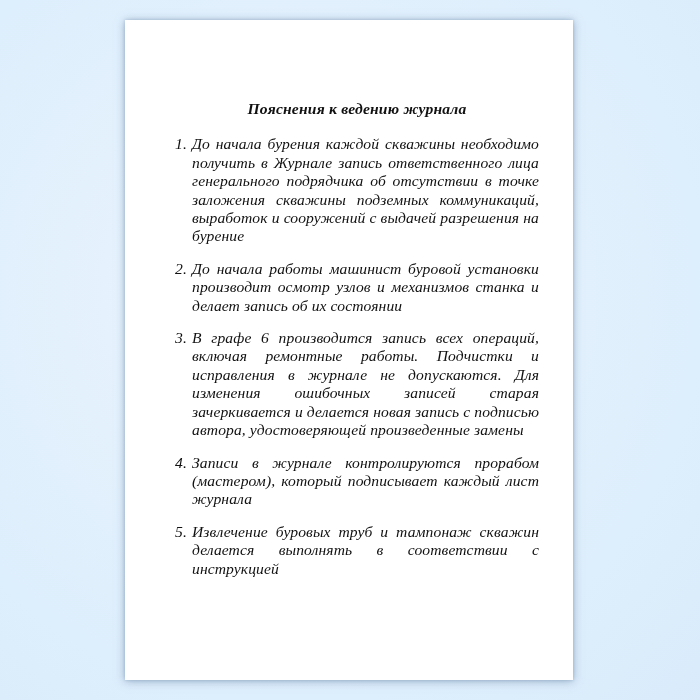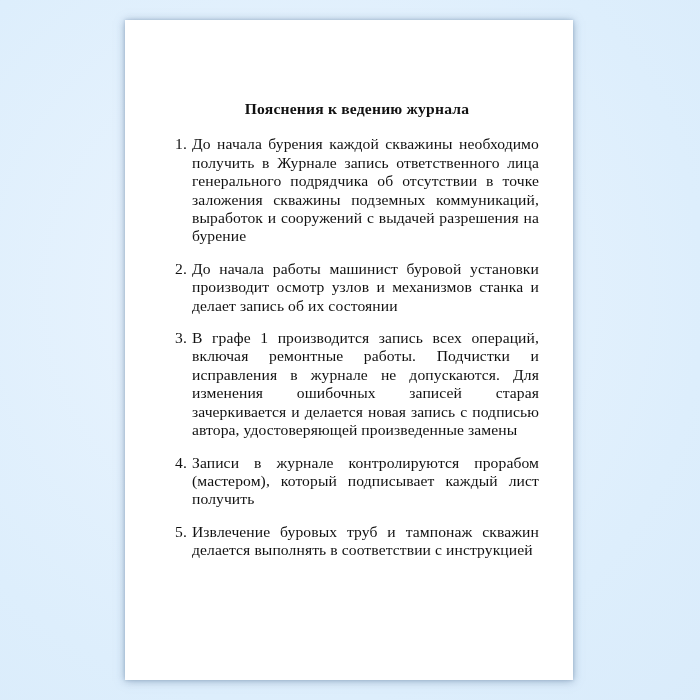--- a/index.html
+++ b/index.html
@@ -17,20 +17,21 @@
   .sheet {
     position: absolute;
     left: 125px;
     top: 20px;
     width: 448px;
     height: 660px;
     background: #ffffff;
     box-shadow: 0 1px 9px rgba(94, 122, 156, 0.55), 0 0 3px rgba(94, 122, 156, 0.30);
     box-sizing: border-box;
     padding: 80px 34px 0 50px;
+    font-style: italic;
   }
   .doc-title {
     margin: 0 0 17px 0;
     font-size: 15.6px;
     line-height: 18.4px;
     font-weight: bold;
     text-align: center;
     color: #111111;
     letter-spacing: 0.2px;
   }
@@ -68,26 +69,26 @@
         <span class="text">До начала бурения каждой скважины необходимо получить в Журнале запись ответственного лица генерального подрядчика об отсутствии в точке заложения скважины подземных коммуникаций, выработок и сооружений с выдачей разрешения на бурение</span>
       </li>
 
       <li class="item">
         <span class="num">2.</span>
         <span class="text">До начала работы машинист буровой установки производит осмотр узлов и механизмов станка и делает запись об их состоянии</span>
       </li>
 
       <li class="item">
         <span class="num">3.</span>
-        <span class="text">В графе 1 производится запись всех операций, включая ремонтные работы. Подчистки и исправления в журнале не допускаются. Для изменения ошибочных записей старая зачеркивается и делается новая запись с подписью автора, удостоверяющей произведенные замены</span>
+        <span class="text">В графе 6 производится запись всех операций, включая ремонтные работы. Подчистки и исправления в журнале не допускаются. Для изменения ошибочных записей старая зачеркивается и делается новая запись с подписью автора, удостоверяющей произведенные замены</span>
       </li>
 
       <li class="item">
         <span class="num">4.</span>
-        <span class="text">Записи в журнале контролируются прорабом (мастером), который подписывает каждый лист получить</span>
+        <span class="text">Записи в журнале контролируются прорабом (мастером), который подписывает каждый лист журнала</span>
       </li>
 
       <li class="item">
         <span class="num">5.</span>
         <span class="text">Извлечение буровых труб и тампонаж скважин делается выполнять в соответствии с инструкцией</span>
       </li>
     </ol>
 </div>
 
 </body></html>

